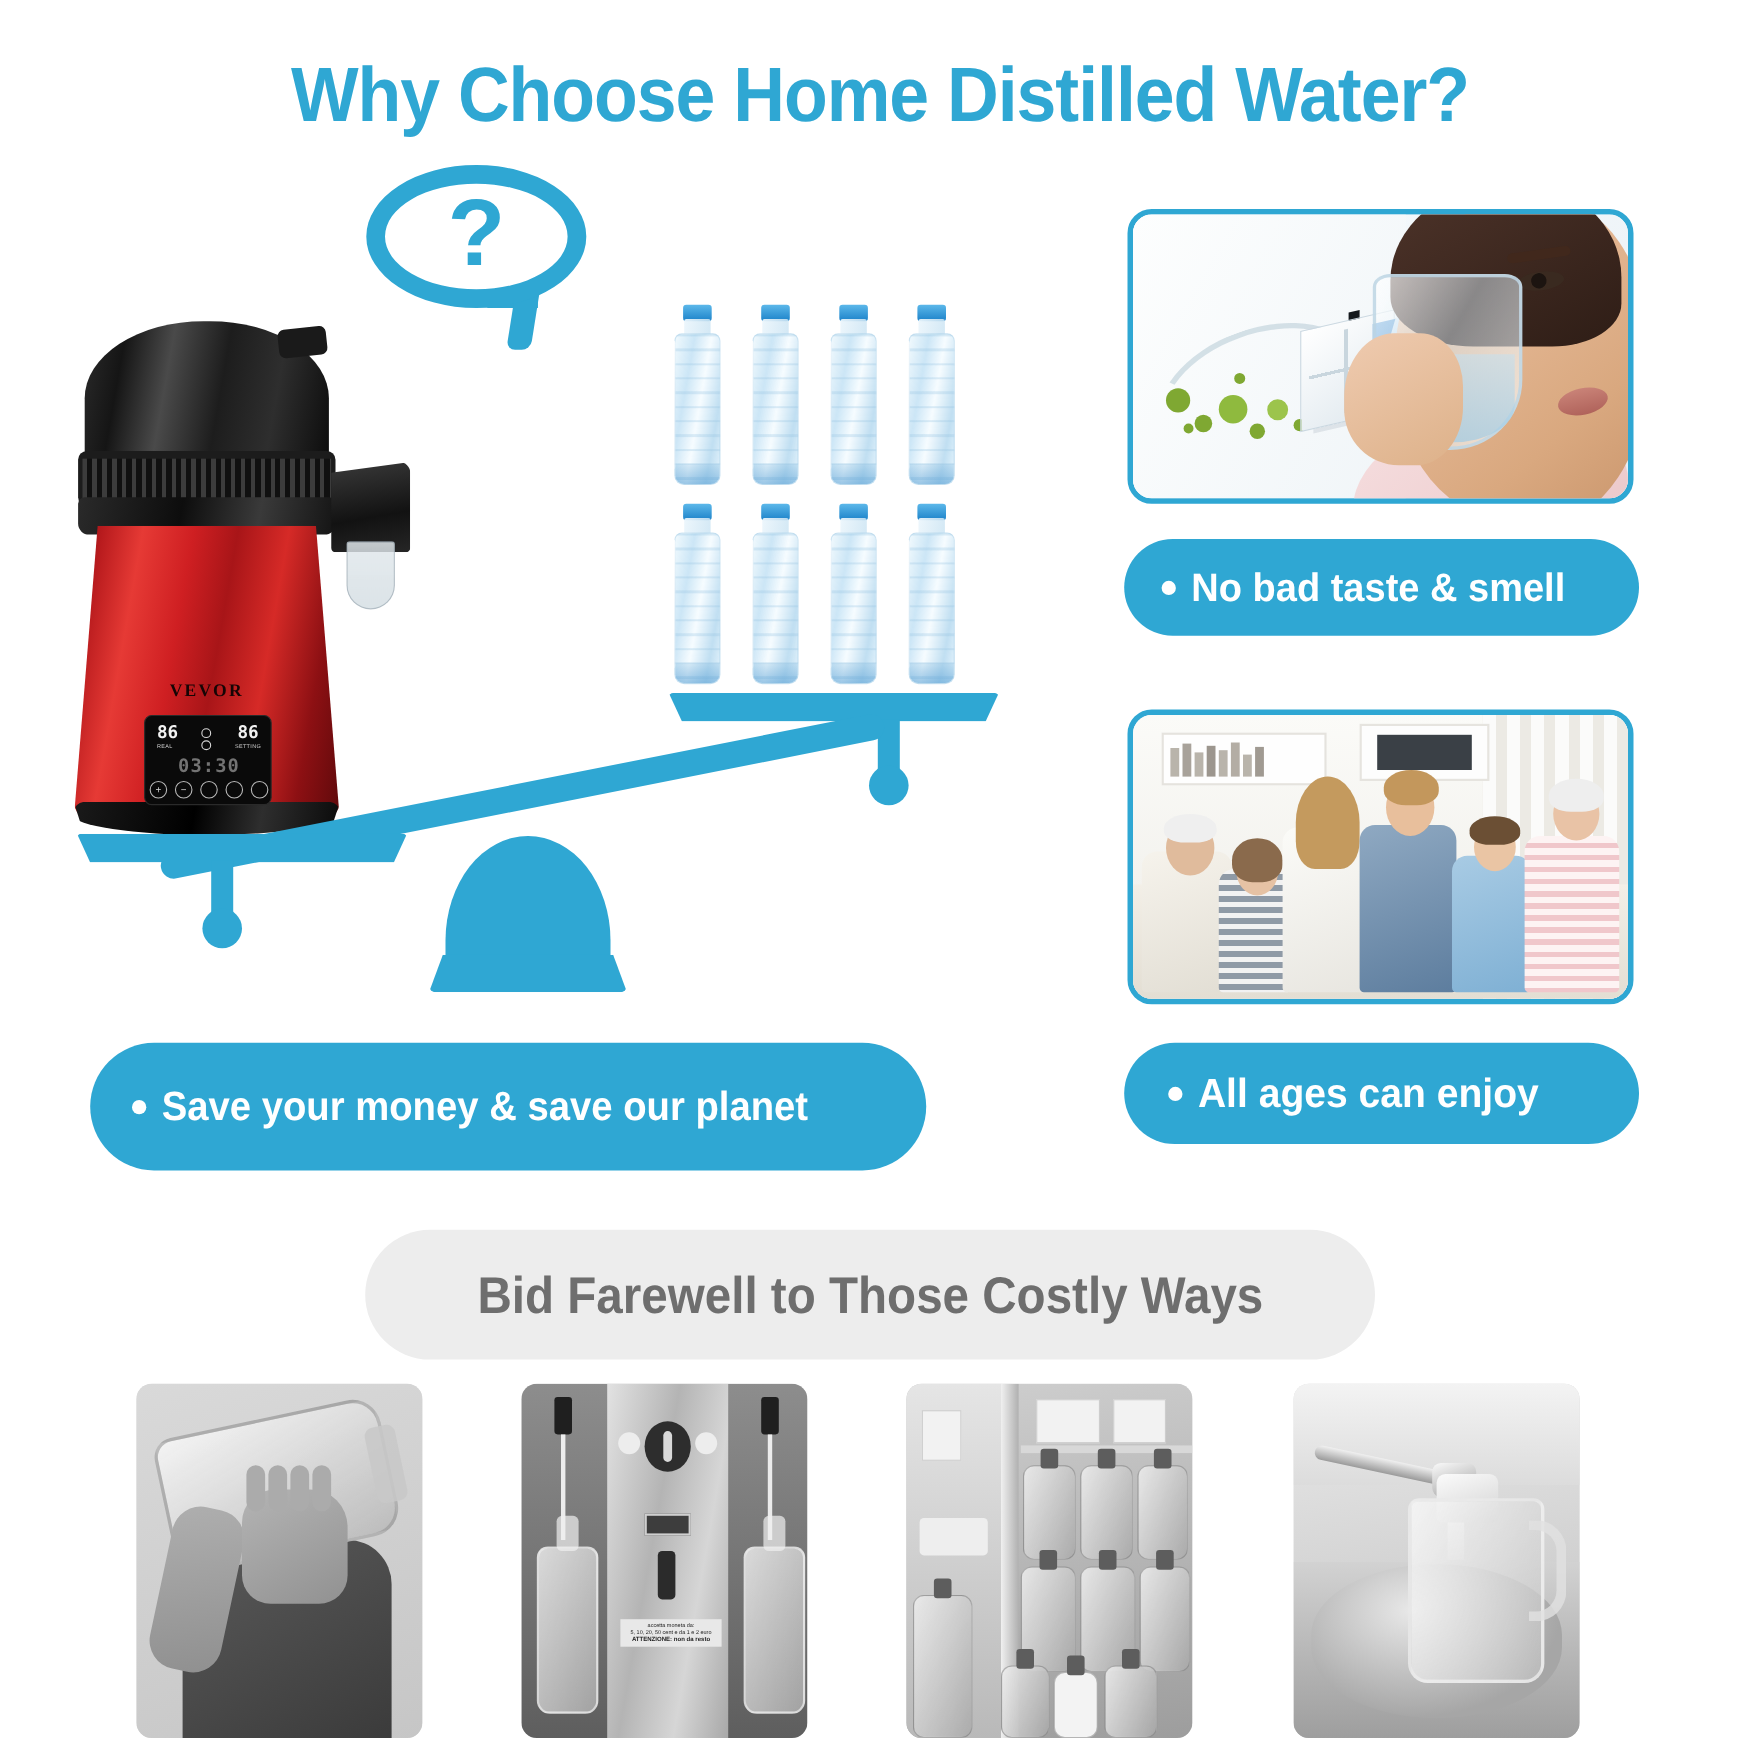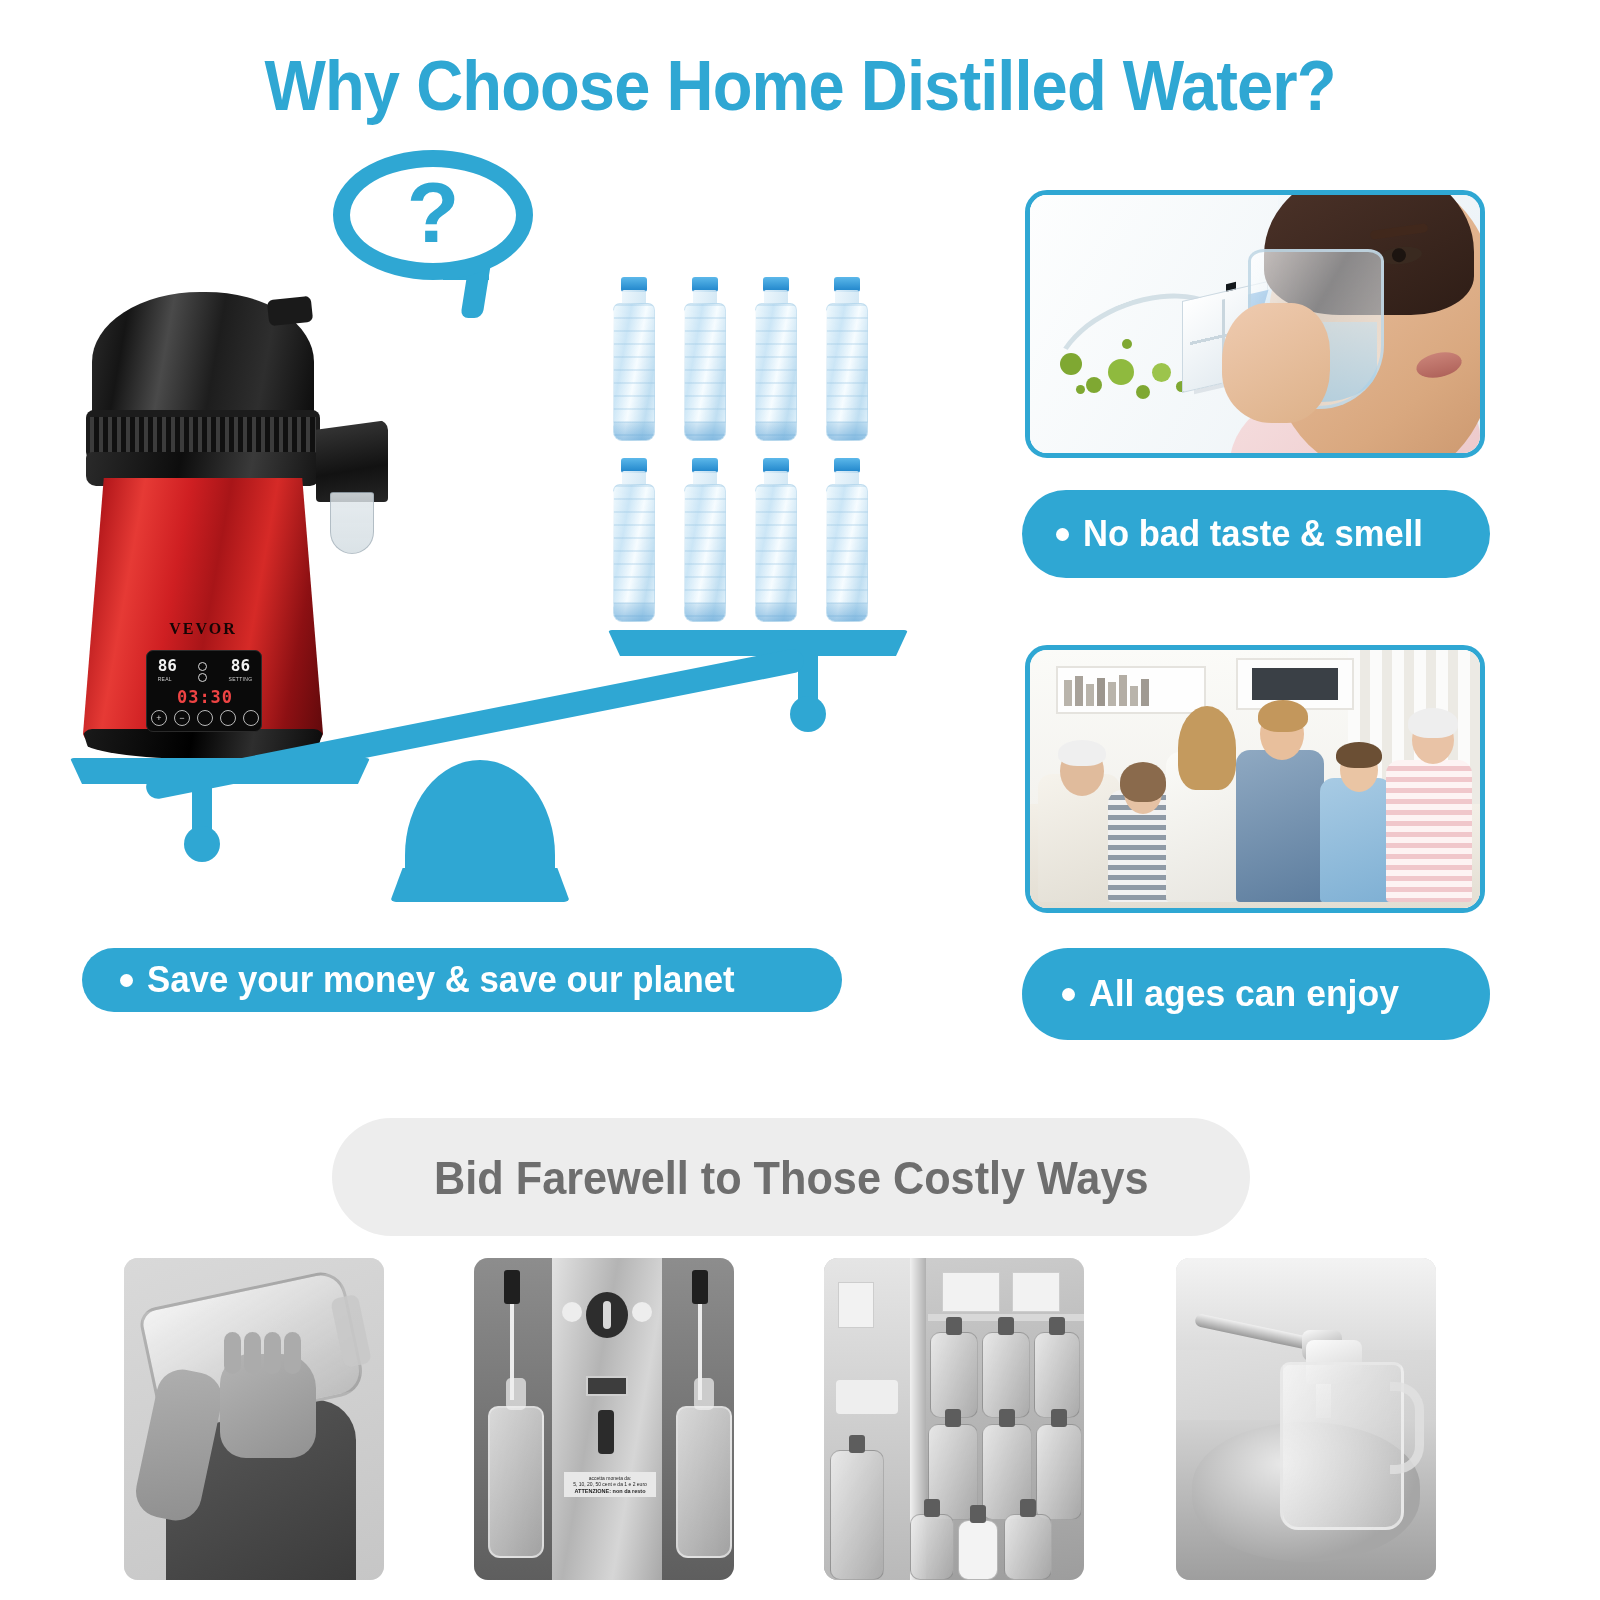--- a/index.html
+++ b/index.html
@@ -44,21 +44,21 @@
     border-radius: 0 0 8px 8px;
     transform: skewX(-9deg);
   }
   .bubble-tail2 {
     position: absolute; left: 110px; top: 108px;
     width: 46px; height: 22px;
     background: #2FA7D3;
   }
 
   
-  .distiller { position: absolute; left: 78px; top: 292px; width: 320px; height: 470px; }
+  .distiller { position: absolute; left: 63px; top: 292px; width: 320px; height: 470px; }
   .dist-lid {
     position: absolute; left: 14px; top: 0;
     width: 222px; height: 132px;
     background: linear-gradient(100deg,#2b2b2b 0%,#151515 16%,#4a4a4a 34%,#1d1d1d 55%,#2e2e2e 76%,#0c0c0c 100%);
     border-radius: 108px 108px 14px 14px / 70px 70px 14px 14px;
   }
   .dist-lid-tab {
     position: absolute; left: 176px; top: 6px;
     width: 44px; height: 26px;
     background: #1a1a1a;
@@ -123,21 +123,21 @@
     font-size: 16px; color: #f2f2f2; font-weight: bold;
     line-height: 1; text-align: center;
   }
   .panel-sub { font-size: 5px; color: #cfcfcf; letter-spacing: .3px; margin-top: 2px; }
   .panel-icons { display: flex; flex-direction: column; gap: 2px; align-items: center; padding-top: 1px; }
   .panel-ic { width: 9px; height: 9px; border-radius: 50%; border: 1px solid #d8d8d8; }
   .panel-time {
     position: absolute; top: 36px; left: 0; width: 116px;
     text-align: center;
     font-family: "DejaVu Sans Mono", monospace;
-    font-size: 17px; font-weight: bold; color: #ef4444; letter-spacing: 1px;
+    font-size: 17px; font-weight: bold; color: #737373; letter-spacing: 1px;
   }
   .panel-btns {
     position: absolute; top: 59px; left: 4px; width: 108px;
     display: flex; justify-content: space-between;
   }
   .panel-btn {
     width: 16px; height: 16px; border-radius: 50%;
     border: 1px solid #b9b9b9;
     display: flex; align-items: center; justify-content: center;
     font-size: 9px; color: #dcdcdc; line-height: 1;
@@ -262,21 +262,21 @@
     background: #2FA7D3;
     border-radius: 60px;
     display: flex; align-items: center;
     color: #ffffff;
     font-weight: bold;
   }
   .pill .dot {
     width: 13px; height: 13px; border-radius: 50%;
     background: #fff; flex: none; margin-right: 14px;
   }
-  #pill-money { left: 82px; top: 948px; width: 760px; height: 64px; padding: 0 38px; }
+  #pill-money { left: 82px; top: 948px; width: 760px; height: 116px; padding: 0 38px; }
   #pill-money .txt { font-size: 37px; transform: scaleX(0.94); transform-origin: left center; }
   #pill-taste { left: 1022px; top: 490px; width: 468px; height: 88px; padding: 0 34px; align-items: center; }
   #pill-taste .txt { font-size: 36px; transform: scaleX(0.96); transform-origin: left center; }
   #pill-ages { left: 1022px; top: 948px; width: 468px; height: 92px; padding: 0 40px; }
   #pill-ages .txt { font-size: 37px; transform: scaleX(0.96); transform-origin: left center; }
 
   
   .photo-card {
     position: absolute;
     border: 5px solid #2FA7D3;

